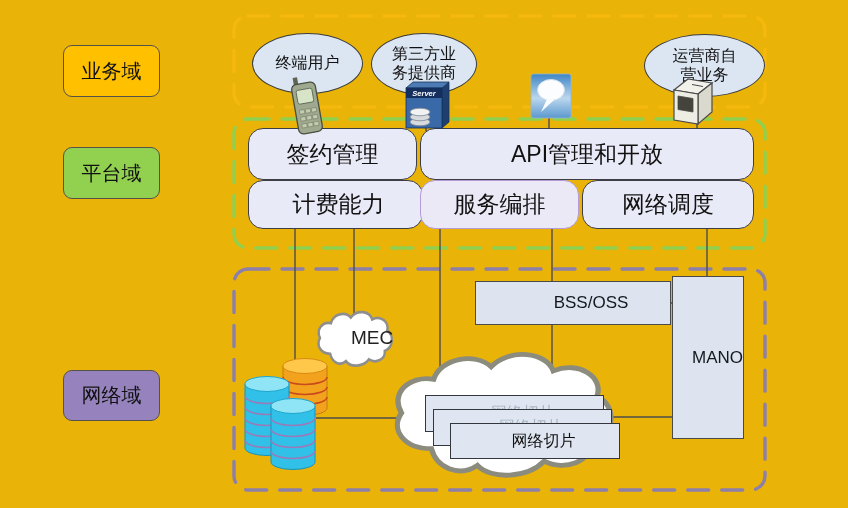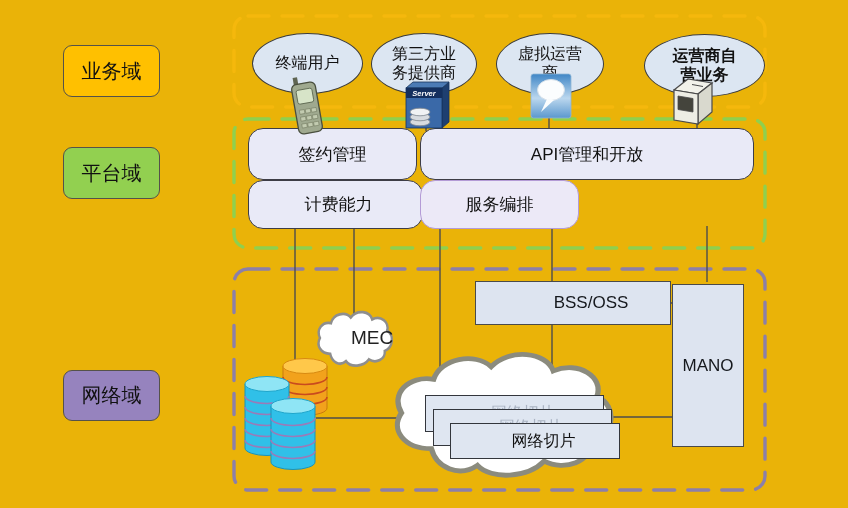--- a/index.html
+++ b/index.html
@@ -9,21 +9,21 @@
   #bg{z-index:1;} #fg{z-index:3;}
   .l2{z-index:2;} .l4{z-index:4;padding-left:17px;}
 
   .domain-label{position:absolute;width:95px;border:1.6px solid #55524a;border-radius:9px;
     display:flex;align-items:center;justify-content:center;font-size:20px;color:#111;}
   .ellipse{position:absolute;background:#DCE6F2;border:1.6px solid #3b3b3b;border-radius:50%;
     display:flex;align-items:center;justify-content:center;text-align:center;
     font-size:16px;line-height:1.18;color:#111;}
   .ellipse .wrap4{width:4.55em;word-break:break-all;}
   .pbox{position:absolute;background:#E9EAF7;border:1.6px solid #3d3d46;border-radius:15px;
-    display:flex;align-items:center;justify-content:center;font-size:17px;color:#111;}
+    display:flex;align-items:center;justify-content:center;font-size:23px;color:#111;}
   .pbox.orch{background:#ECE9F7;border-color:#B49BD6;}
   .nbox{position:absolute;background:#DDE4F0;border:1.5px solid #4a4a4a;
     display:flex;align-items:center;justify-content:center;font-size:17px;color:#15181d;}
   .slice{position:absolute;background:#DFE6F1;border:1.5px solid #33363c;
     display:flex;align-items:center;justify-content:center;font-size:16px;color:#111;}
   .slice.ghost{color:#aab3c2;}
   .float-label{position:absolute;text-align:center;font-size:16px;color:#111;line-height:1.15;}
   .mec-label{position:absolute;text-align:center;font-size:19px;color:#222;}
   .bigdata{width:78px;word-break:break-all;}
 </style>
@@ -63,44 +63,44 @@
   <div class="domain-label l2" style="left:63px;top:370px;height:49px;background:#9683BE;">
     <span>网络域</span>
   </div>
 
   <div class="ellipse l2" style="left:252px;top:33px;width:109px;height:59px;">
     <span>终端用户</span>
   </div>
   <div class="ellipse l2" style="left:371px;top:33px;width:104px;height:60px;">
     <span class="wrap4">第三方业务提供商</span>
   </div>
-  <div class="ellipse l2" style="left:496px;top:33px;width:106px;height:60px;">
-    <span class="wrap4">虚拟运营商</span>
-  </div>
-  <div class="ellipse l2" style="left:644px;top:34px;width:119px;height:61px;font-weight:bold;">
+  <div class="ellipse l2" style="left:644px;top:34px;width:119px;height:61px;">
     <span class="wrap4">运营商自营业务</span>
   </div>
 
   <div class="pbox l2" style="left:248px;top:128px;width:167px;height:50px;">
     <span>签约管理</span>
   </div>
   <div class="pbox l2" style="left:420px;top:128px;width:332px;height:50px;">
     <span>API管理和开放</span>
   </div>
   <div class="pbox l2" style="left:248px;top:180px;width:167px;height:47px;padding-left:6px;">
     <span>计费能力</span>
   </div>
   <div class="pbox orch l2" style="left:420px;top:180px;width:157px;height:47px;">
     <span>服务编排</span>
   </div>
+  <div class="pbox l2" style="left:582px;top:180px;width:170px;height:47px;">
+    <span>网络调度</span>
+  </div>
 
   <div class="nbox l2" style="left:475px;top:281px;width:158px;height:42px;padding-left:36px;">
     <span>BSS/OSS</span>
   </div>
-  <div class="nbox l2" style="left:672px;top:284px;width:70px;height:161px;">
+  <div class="nbox l2" style="left:672px;top:276px;width:70px;height:161px;justify-content:flex-end;">
     <span>MANO</span>
   </div>
 
   <svg id="fg" class="layer" width="848" height="508" viewBox="0 0 848 508">
     <defs>
       <path id="cloudShape" d="M18 46 C6 46 0 37 5 29 C0 20 8 11 19 13 C22 3 37 0 44 7
         C52 -2 68 0 71 9 C82 4 93 12 90 21 C99 26 98 39 87 43 C88 52 76 57 67 52
         C60 60 44 61 38 54 C30 60 20 55 18 46 Z"></path>
       <linearGradient id="skyGrad" x1="0" y1="0" x2="0" y2="1">
         <stop offset="0" stop-color="#3F86C6"></stop>

